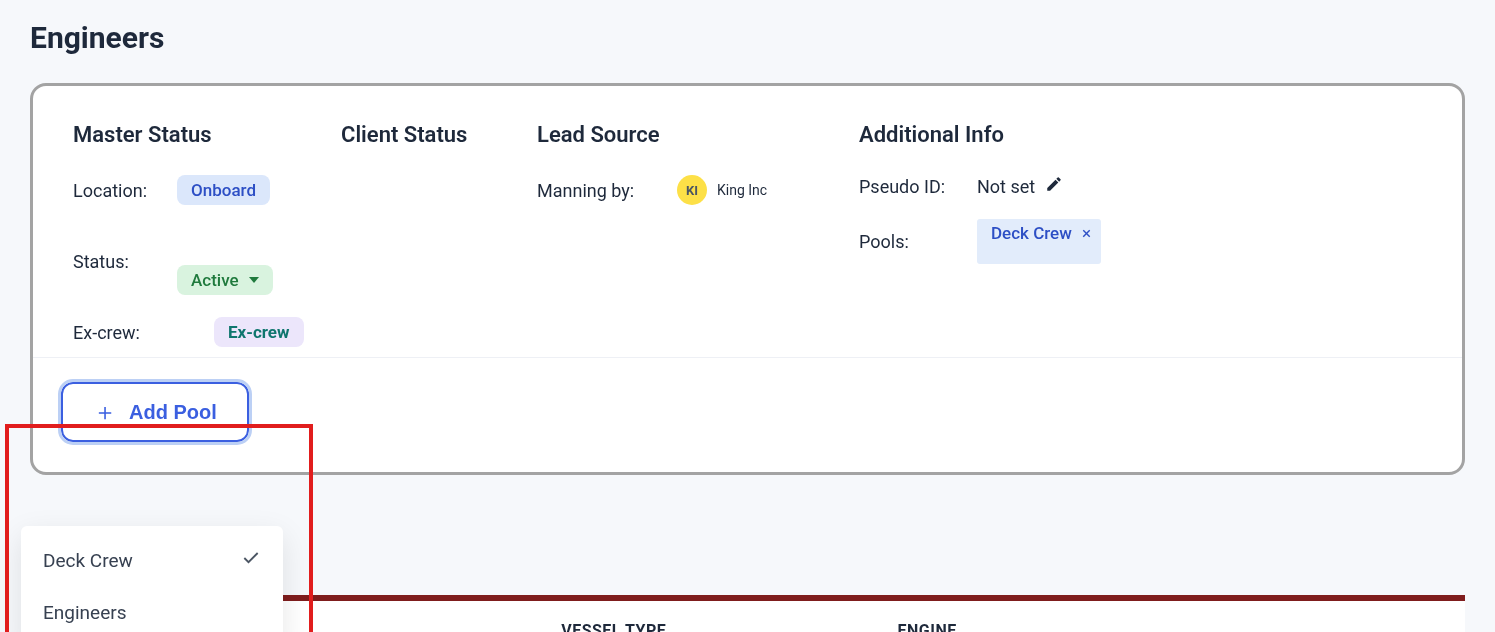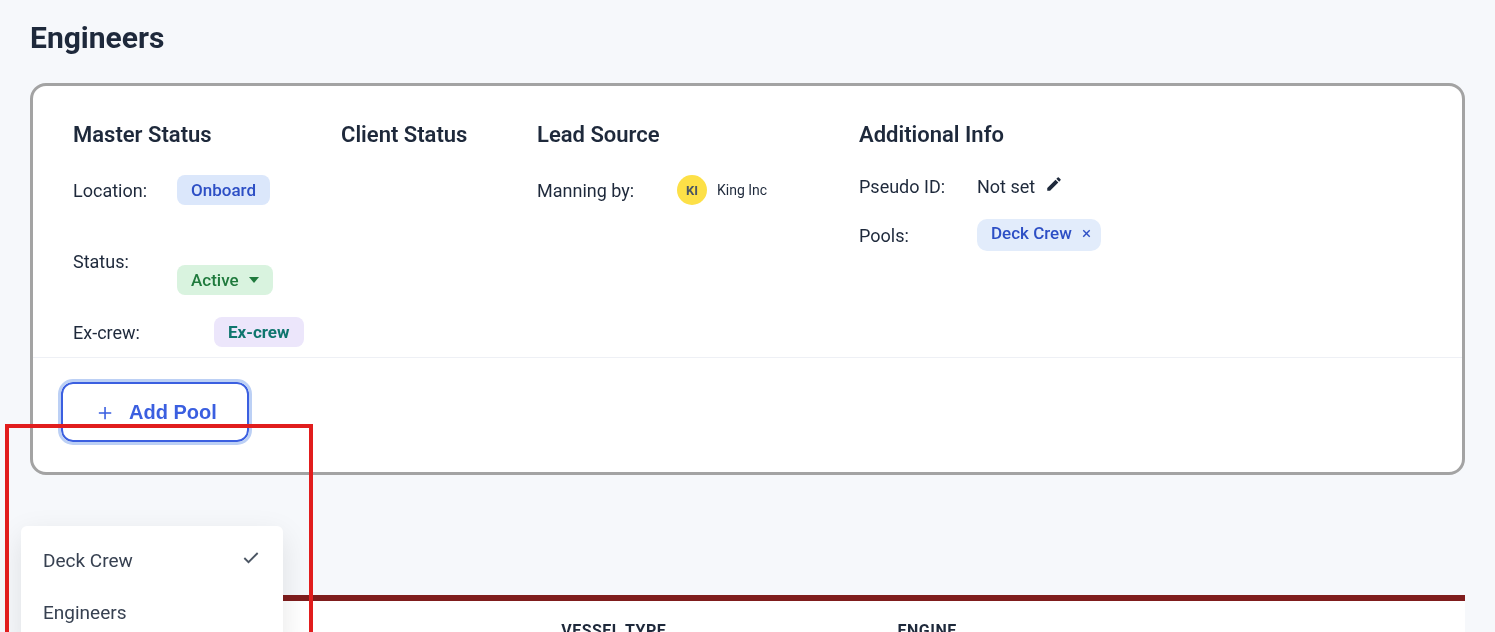--- a/index.html
+++ b/index.html
@@ -68,21 +68,21 @@
     align-items: center;
     gap: 6px;
     padding: 5px 14px;
     border-radius: 8px;
     font-size: 17px;
     font-weight: 500;
   }
   .badge-blue    { background: #dbe7fb; color: #2d4fc5; }
   .badge-green   { background: #d9f3df; color: #1f7a3d; margin-top: 38px; }
   .badge-purple  { background: #ece6fb; color: #0f766e; font-weight: bold; }
-  .badge-pool    { background: #e2ecfb; color: #2d4fc5; padding: 4px 10px 8px 14px; border-radius: 10px; font-size: 17px; font-weight:500; }
+  .badge-pool    { background: #e2ecfb; color: #2d4fc5; padding: 4px 10px 21px 14px; border-radius: 3px; font-size: 17px; font-weight:500; }
   .badge-pool .x { margin-left: 6px; cursor: pointer; font-weight: 400; }
 
   .chev-down {
     display:inline-block;
     width:0;height:0;
     border-left:5px solid transparent;
     border-right:5px solid transparent;
     border-top:6px solid #1f7a3d;
     margin-left:4px;
   }

